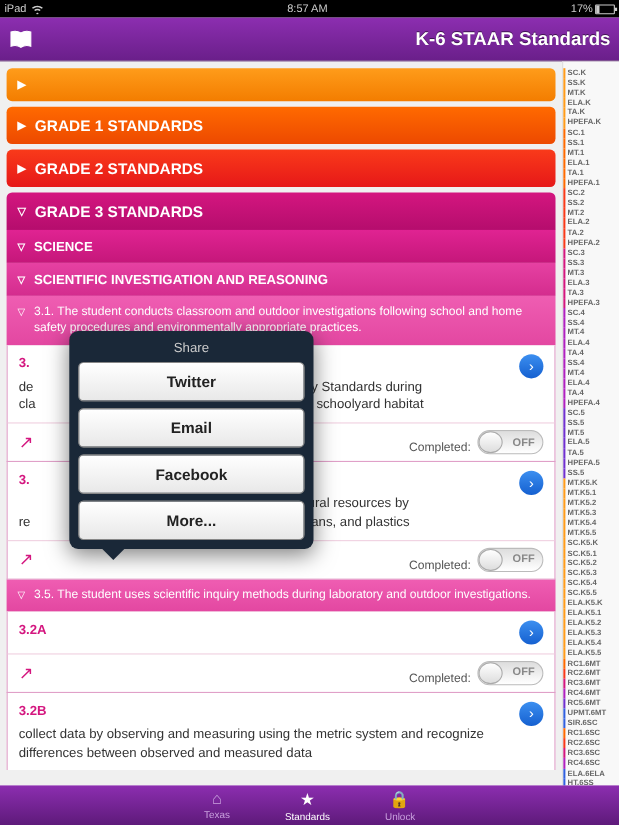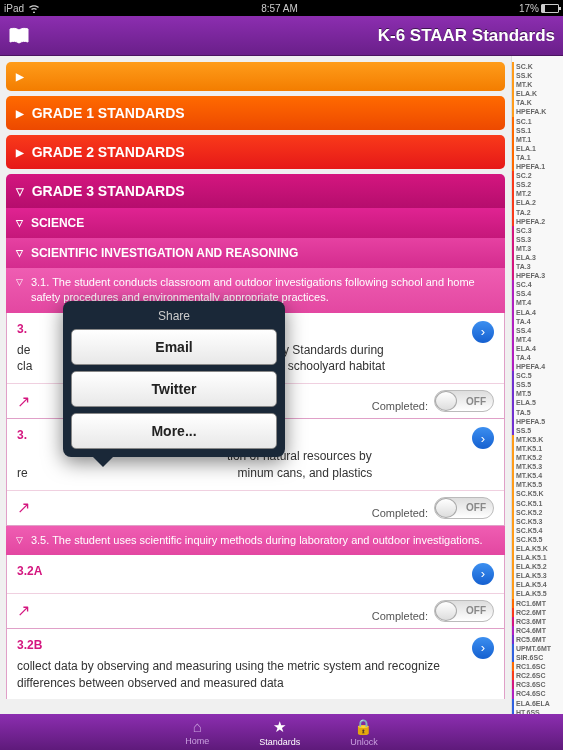--- a/index.html
+++ b/index.html
@@ -274,29 +274,30 @@
       <div class="sidebar-item" style="border-left-color: rgb(249, 58, 26);">RC2.6SC</div>
       <div class="sidebar-item" style="border-left-color: rgb(212, 22, 127);">RC3.6SC</div>
       <div class="sidebar-item" style="border-left-color: rgb(176, 32, 192);">RC4.6SC</div>
       <div class="sidebar-item" style="border-left-color: rgb(48, 96, 224);">ELA.6ELA</div>
       <div class="sidebar-item" style="border-left-color: rgb(48, 96, 224);">HT.6SS</div>
     </div>
 </div>
 
 <div class="popover">
   <div class="popover-title">Share</div>
+  <button class="popover-btn">Twitter</button>
   <button class="popover-btn">Email</button>
-  <button class="popover-btn">Twitter</button>
+  <button class="popover-btn">Facebook</button>
   <button class="popover-btn">More...</button>
 </div>
 
 <div class="tabbar">
   <div class="tab">
     <span class="tab-icon">⌂</span>
-    <span>Home</span>
+    <span>Texas</span>
   </div>
   <div class="tab active">
     <span class="tab-icon">★</span>
     <span>Standards</span>
   </div>
   <div class="tab">
     <span class="tab-icon">🔒</span>
     <span>Unlock</span>
   </div>
 </div>

